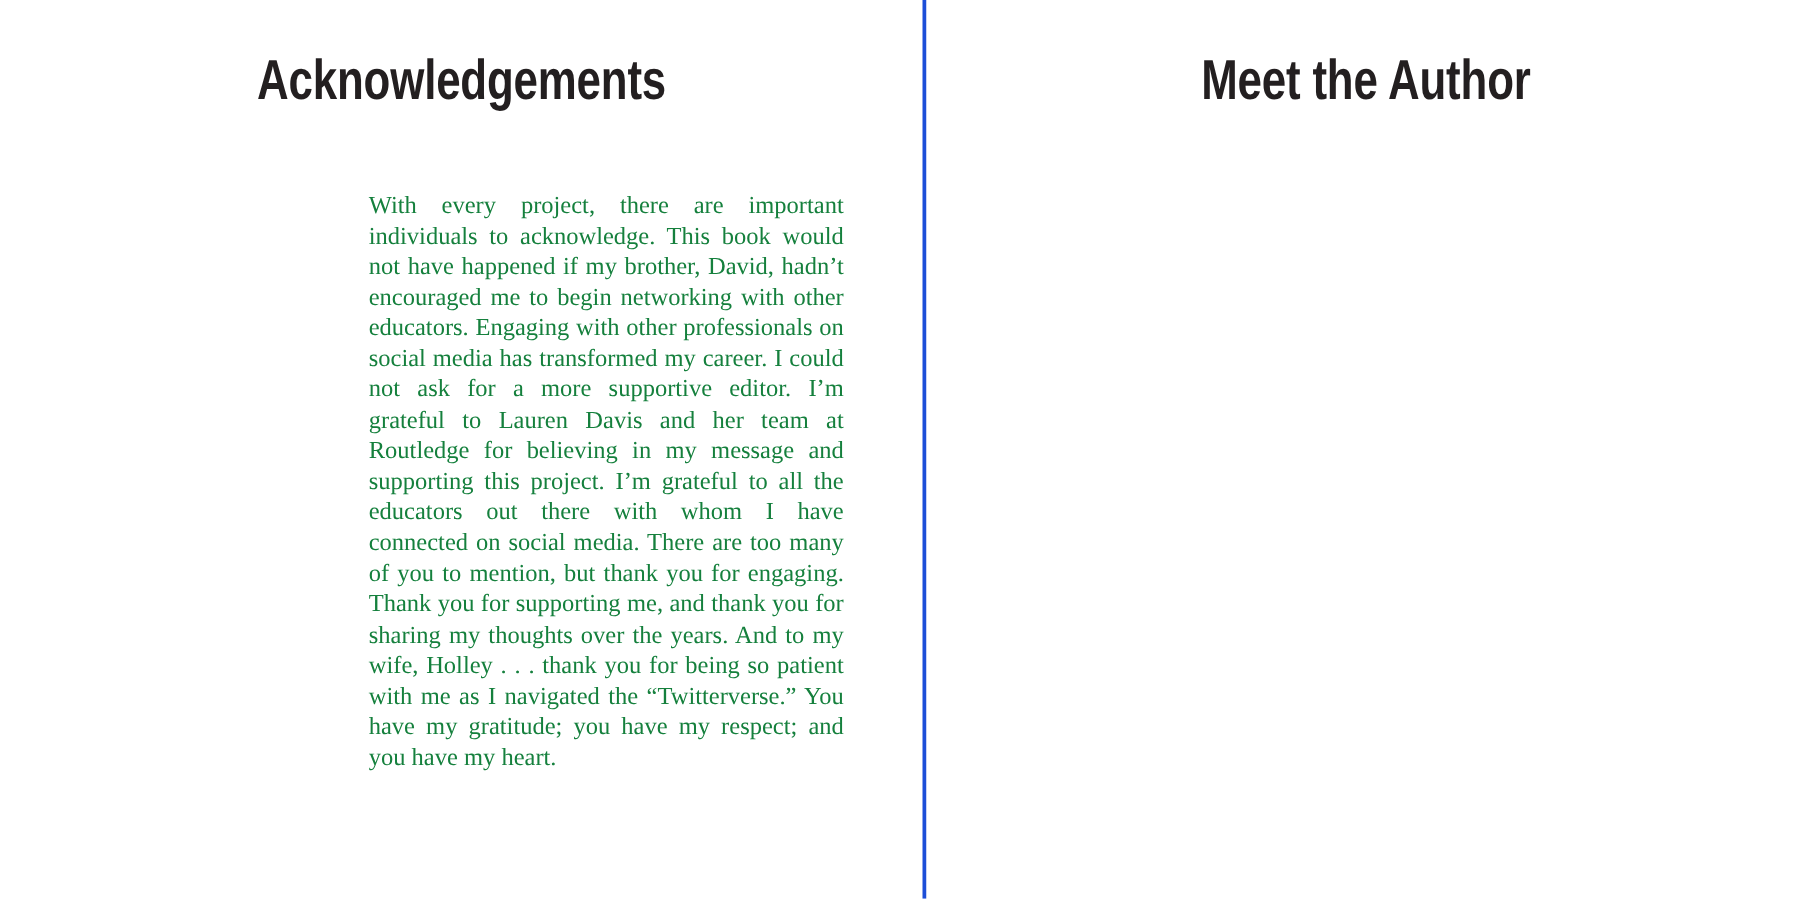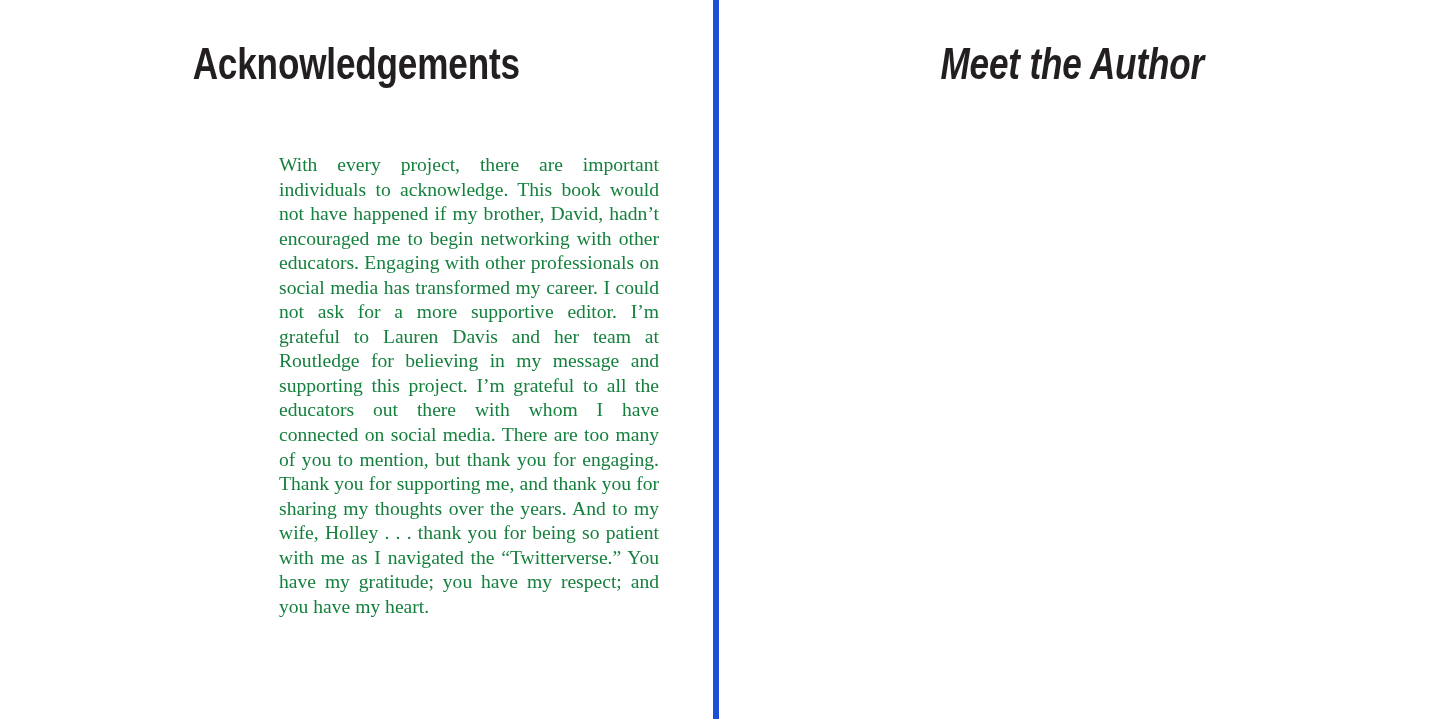--- a/index.html
+++ b/index.html
@@ -21,25 +21,25 @@
     inset: 0;
     display: flex;
   }
 
   .page {
     position: relative;
     width: 712.5px;
     height: 719px;
     background: #ffffff;
     box-sizing: border-box;
+    margin-left: 16px;
   }
 
   .page-right {
-    border-left: 6px solid #1d4ed8;
-    font-style: italic;
+    border-left: 3px solid #1d4ed8;
   }
 
   .page-heading {
     position: absolute;
     left: 0;
     right: 0;
     top: 38px;
     text-align: center;
     font-family: "Liberation Sans Narrow", "Liberation Sans", sans-serif;
     font-weight: bold;

